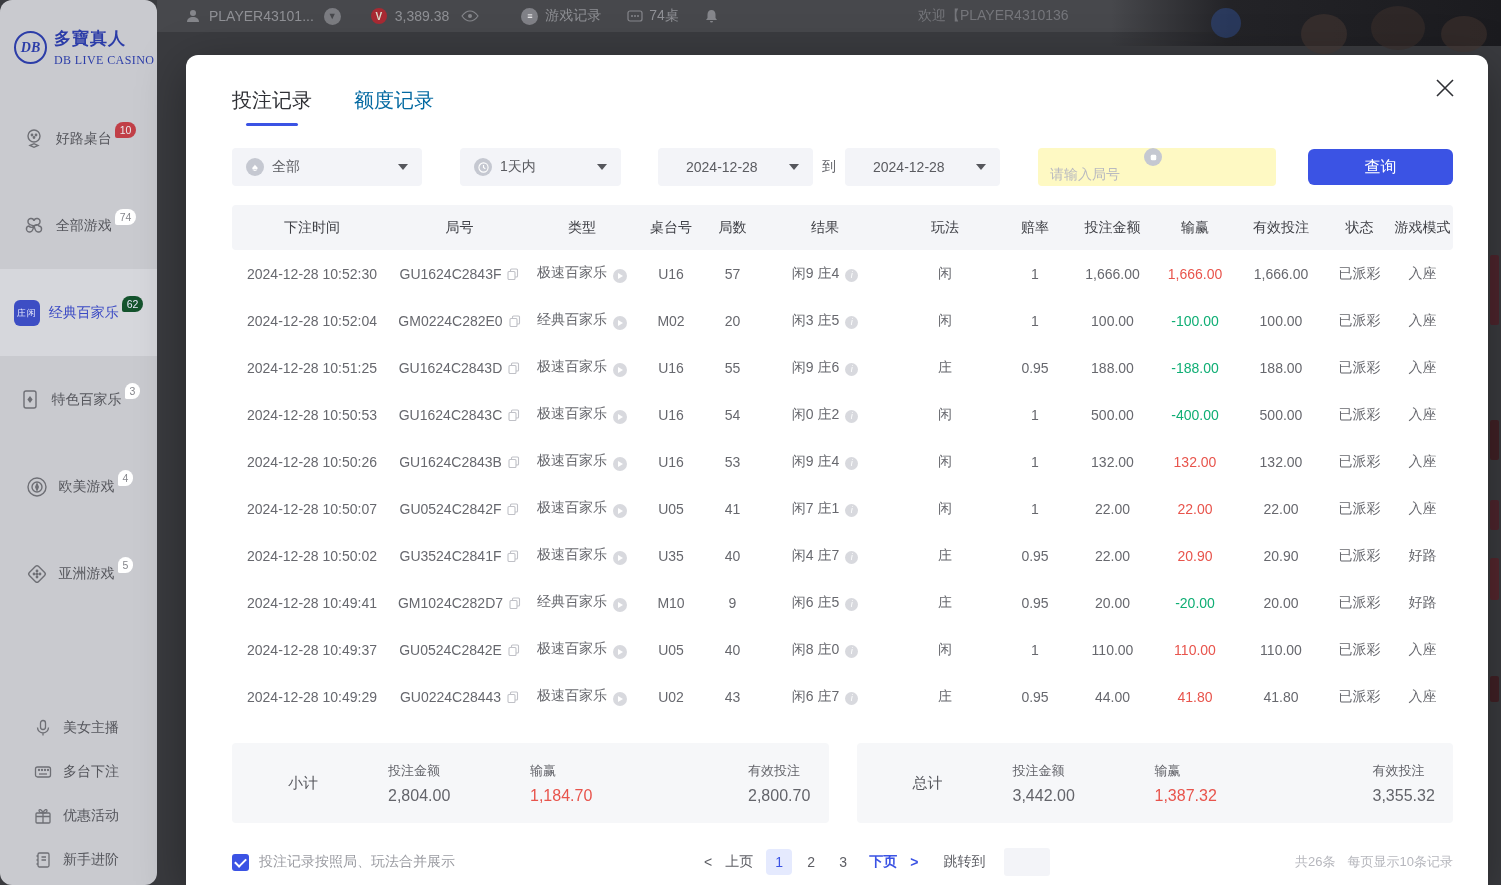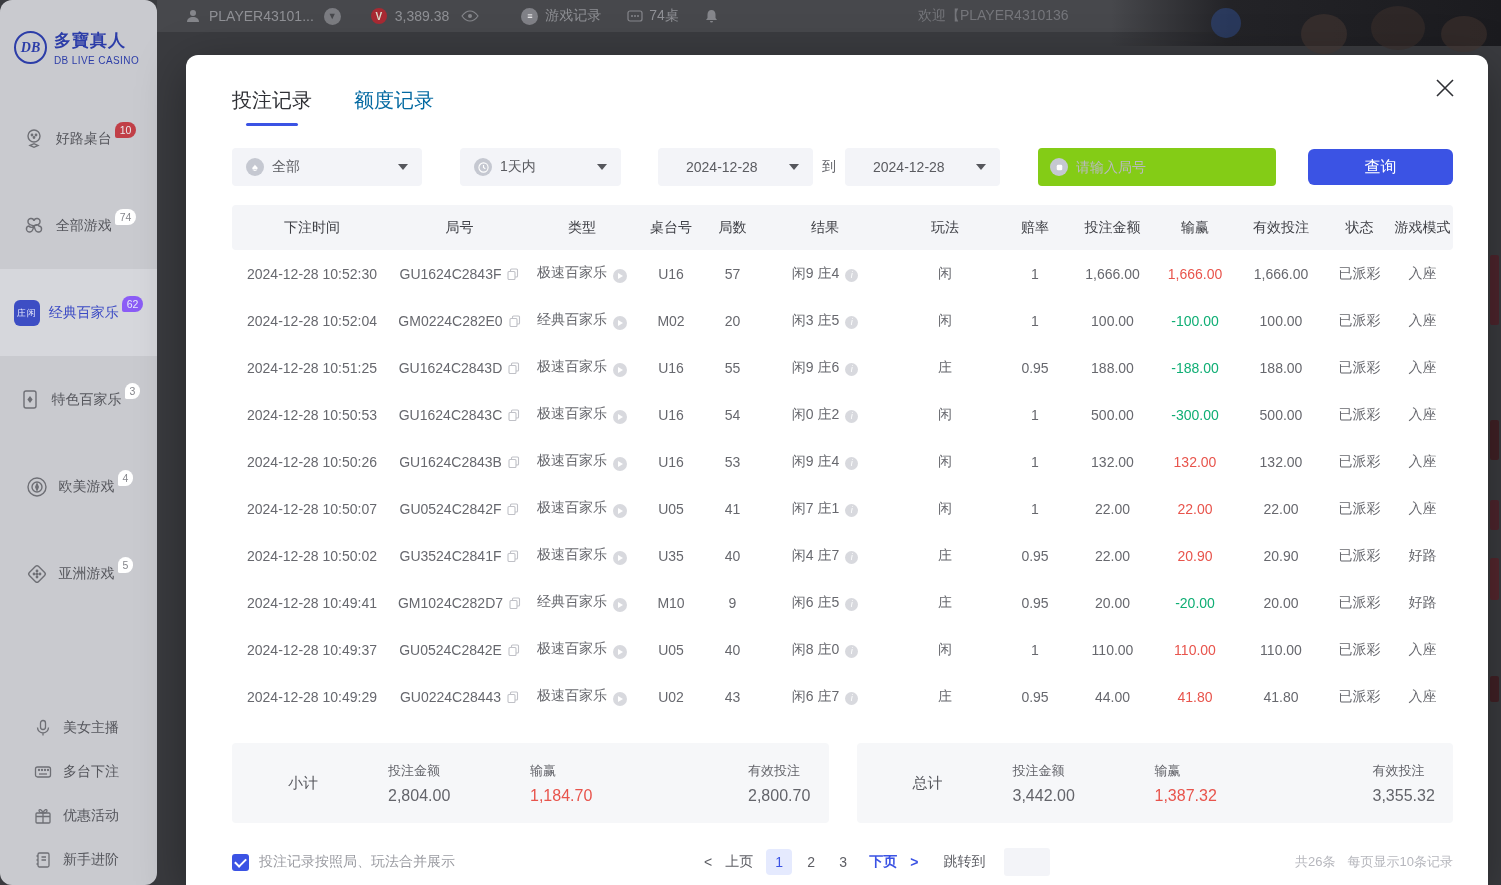--- a/index.html
+++ b/index.html
@@ -26,32 +26,32 @@
   .b4 { left:330px; top:16px; width:46px; height:36px; background:#463630; opacity:.5; }
   .frag { position:absolute; left:1490px; width:9px; border-radius:2px; opacity:.85; }
 
   
   .sidebar { position:absolute; left:0; top:0; width:157px; height:885px; background:#c9cacf; z-index:2;border-radius:12px; }
   .side-logo { height:95px; display:flex; align-items:center; padding-left:14px; gap:7px; }
   .logo-circle { width:33px; height:33px; border-radius:50%; border:2.5px solid #2c3da8; color:#2c3da8;
                  font-family:"Liberation Serif","DejaVu Serif",serif; font-weight:bold; font-size:14px;
                  display:flex; align-items:center; justify-content:center; font-style:italic; }
   .brand-cn { font-size:17px; font-weight:bold; color:#2c3da8; letter-spacing:1px; }
-  .brand-en { font-size:10px; color:#2c3da8; letter-spacing:.4px; margin-top:3px;
-              font-family:Liberation Sans, sans-serif;text-align:center; }
+  .brand-en { font-size:12px; color:#2c3da8; letter-spacing:.4px; margin-top:3px;
+              font-family:Liberation Serif, serif;text-align:center; }
   .side-item { height:87px; display:flex; flex-direction:row; align-items:center; justify-content:center;
                gap:9px; color:#55565c; cursor:pointer; }
   .side-item .icon { width:26px; height:26px; color:#6e6f75; }
   .side-item .icon svg { width:26px; height:26px; }
   .side-item.active { background:#d6d7dc; color:#3a49c4; }
   .side-label { font-size:14px; display:flex; align-items:flex-start; white-space:nowrap; }
   .badge { margin-left:3px; transform:translateY(-8px); font-size:10.5px; line-height:1;
            padding:3px 5px; border-radius:8px 8px 8px 2px; }
   .badge.red   { background:#c13f47; color:#e9e9ec; }
-  .badge.blue  { background:#8b5cf6; color:#e8eafc; }
+  .badge.blue  { background:#14532d; color:#e8eafc; }
   .badge.plain { background:#ffffff; color:#85868c; }
   .bacc-tile { display:inline-block; width:26px; height:26px; background:#3d4ec4; border-radius:6px;
                color:#e8eafc; font-size:9px; line-height:26px; text-align:center; letter-spacing:1px; }
   .side-foot { position:absolute; top:706px; left:0; width:157px; }
   .foot-item { height:44px; display:flex; align-items:center; padding-left:34px; gap:11px;
                font-size:14px; color:#55565c; cursor:pointer; }
   .foot-item .icon { width:18px; height:18px; color:#6e6f75; }
   .foot-item .icon svg { width:18px; height:18px; }
 
   
@@ -73,22 +73,22 @@
   .chip-game { width:190px; }
   .chip-time { width:161px; margin-left:38px; }
   .chip-date { width:155px; }
   .chip-date1 { margin-left:37px; }
   .to-label { margin:0 9px; color:#63646a; font-size:14px; }
   .caret { margin-left:auto; width:0; height:0; border-left:5px solid transparent;
            border-right:5px solid transparent; border-top:6px solid #55565c; }
   .lead { width:18px; height:18px; min-width:18px; border-radius:50%; background:#c5c8d1; color:#fff;
           font-size:11px; display:flex; align-items:center; justify-content:center; margin-right:8px; }
   .lead svg { width:11px; height:11px; }
-  .inputwrap { width:238px; height:38px; margin-left:38px; background:#84cc16; border-radius:4px;
-               display:flex; align-items:center; padding:0 12px; }
+  .inputwrap { width:238px; height:38px; margin-left:38px; background:#fef9c3; border-radius:4px;
+               display:flex; align-items:center; padding:0 12px;flex-direction:column; }
   .inputwrap input { border:none; outline:none; background:transparent; font-size:14px; width:100%;
                      color:#5a5b60; font-family:inherit; }
   .inputwrap input::placeholder { color:#b9bac0; }
   .search-btn { margin-left:auto; width:145px; height:36px; background:var(--accent); color:#fff;
                 font-size:16px; border:none; border-radius:6px; cursor:pointer; font-family:inherit; }
 
   .table-wrap { margin-top:19px; }
   table { width:1221px; table-layout:fixed; border-collapse:collapse; }
   thead th { height:45px; background:#f4f5f8; font-size:14px; font-weight:500; color:#3f4046;
              white-space:nowrap; overflow:hidden; }
@@ -446,21 +446,21 @@
                     <rect x="3.5" y="1" width="7" height="8" rx="1"></rect>
                     <rect x="1" y="3.5" width="7" height="8" rx="1" fill="#fff"></rect>
                   </svg></span></td>
               <td><span>极速百家乐</span><span class="play-icon"></span></td>
               <td>U16</td>
               <td>54</td>
               <td><span>闲0 庄2</span><span class="info-icon">i</span></td>
               <td>闲</td>
               <td>1</td>
               <td>500.00</td>
-              <td class="win-green">-300.00</td>
+              <td class="win-green">-400.00</td>
               <td>500.00</td>
               <td>已派彩</td>
               <td>入座</td>
             </tr>
             <tr>
               <td>2024-12-28 10:50:26</td>
               <td><span>GU1624C2843B</span><span class="copy-icon"><svg viewBox="0 0 12 12" fill="none" stroke-width="1.1">
                     <rect x="3.5" y="1" width="7" height="8" rx="1"></rect>
                     <rect x="1" y="3.5" width="7" height="8" rx="1" fill="#fff"></rect>
                   </svg></span></td>

